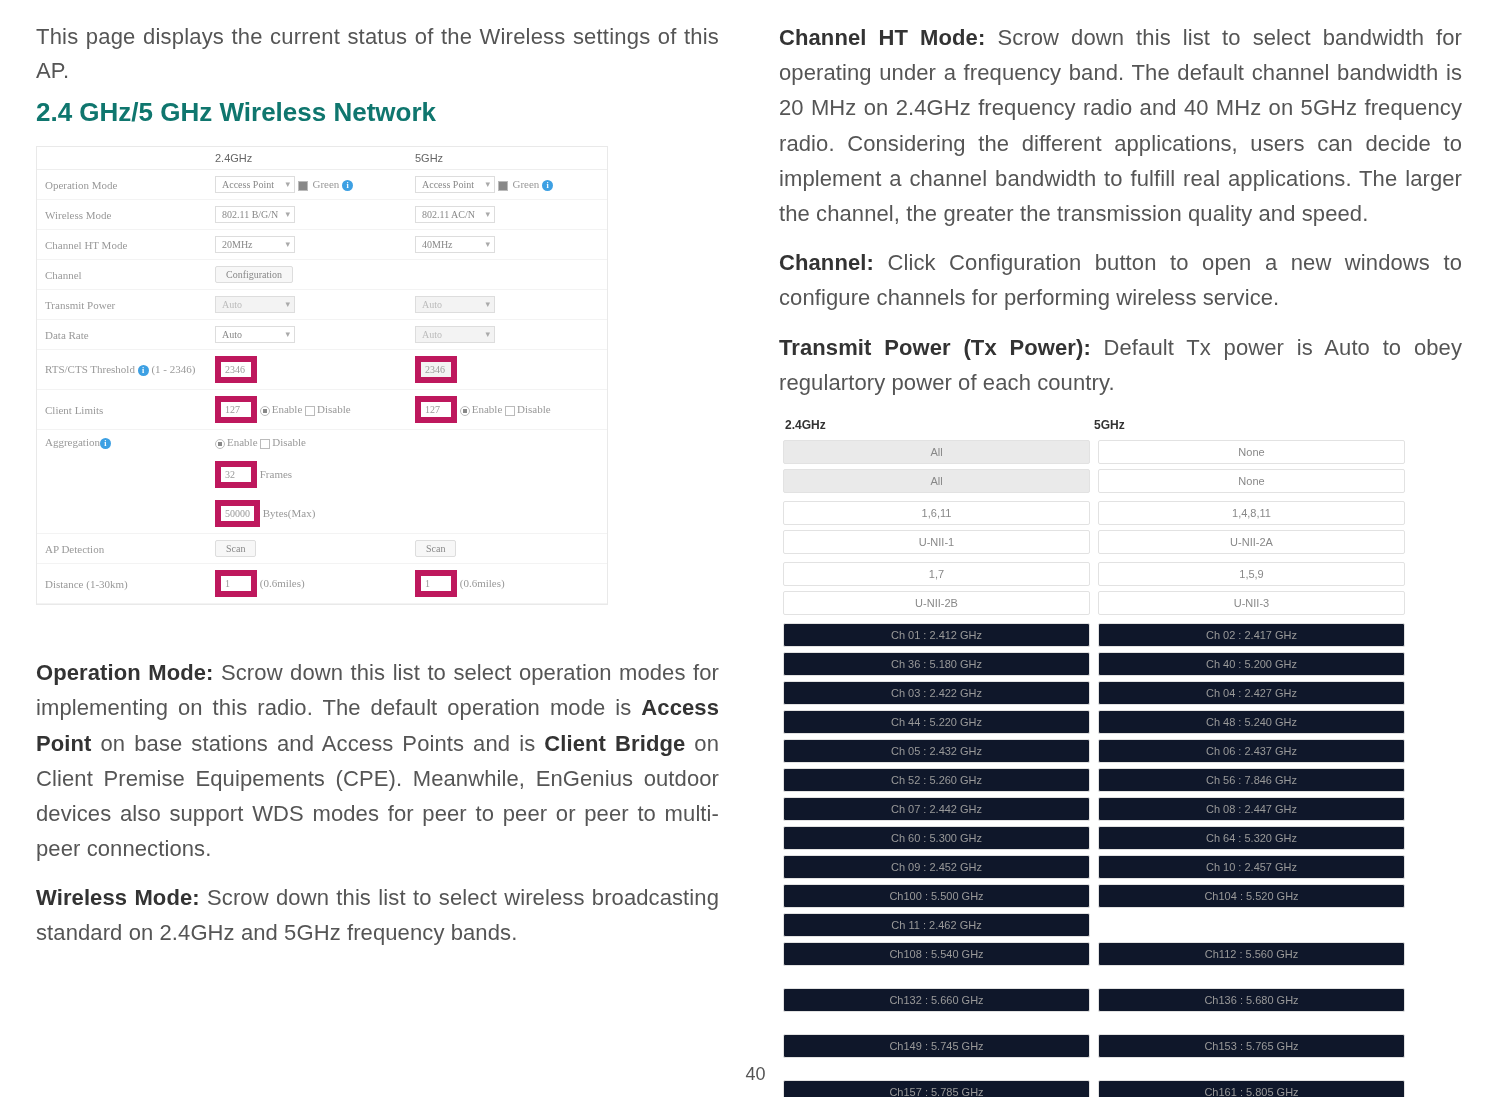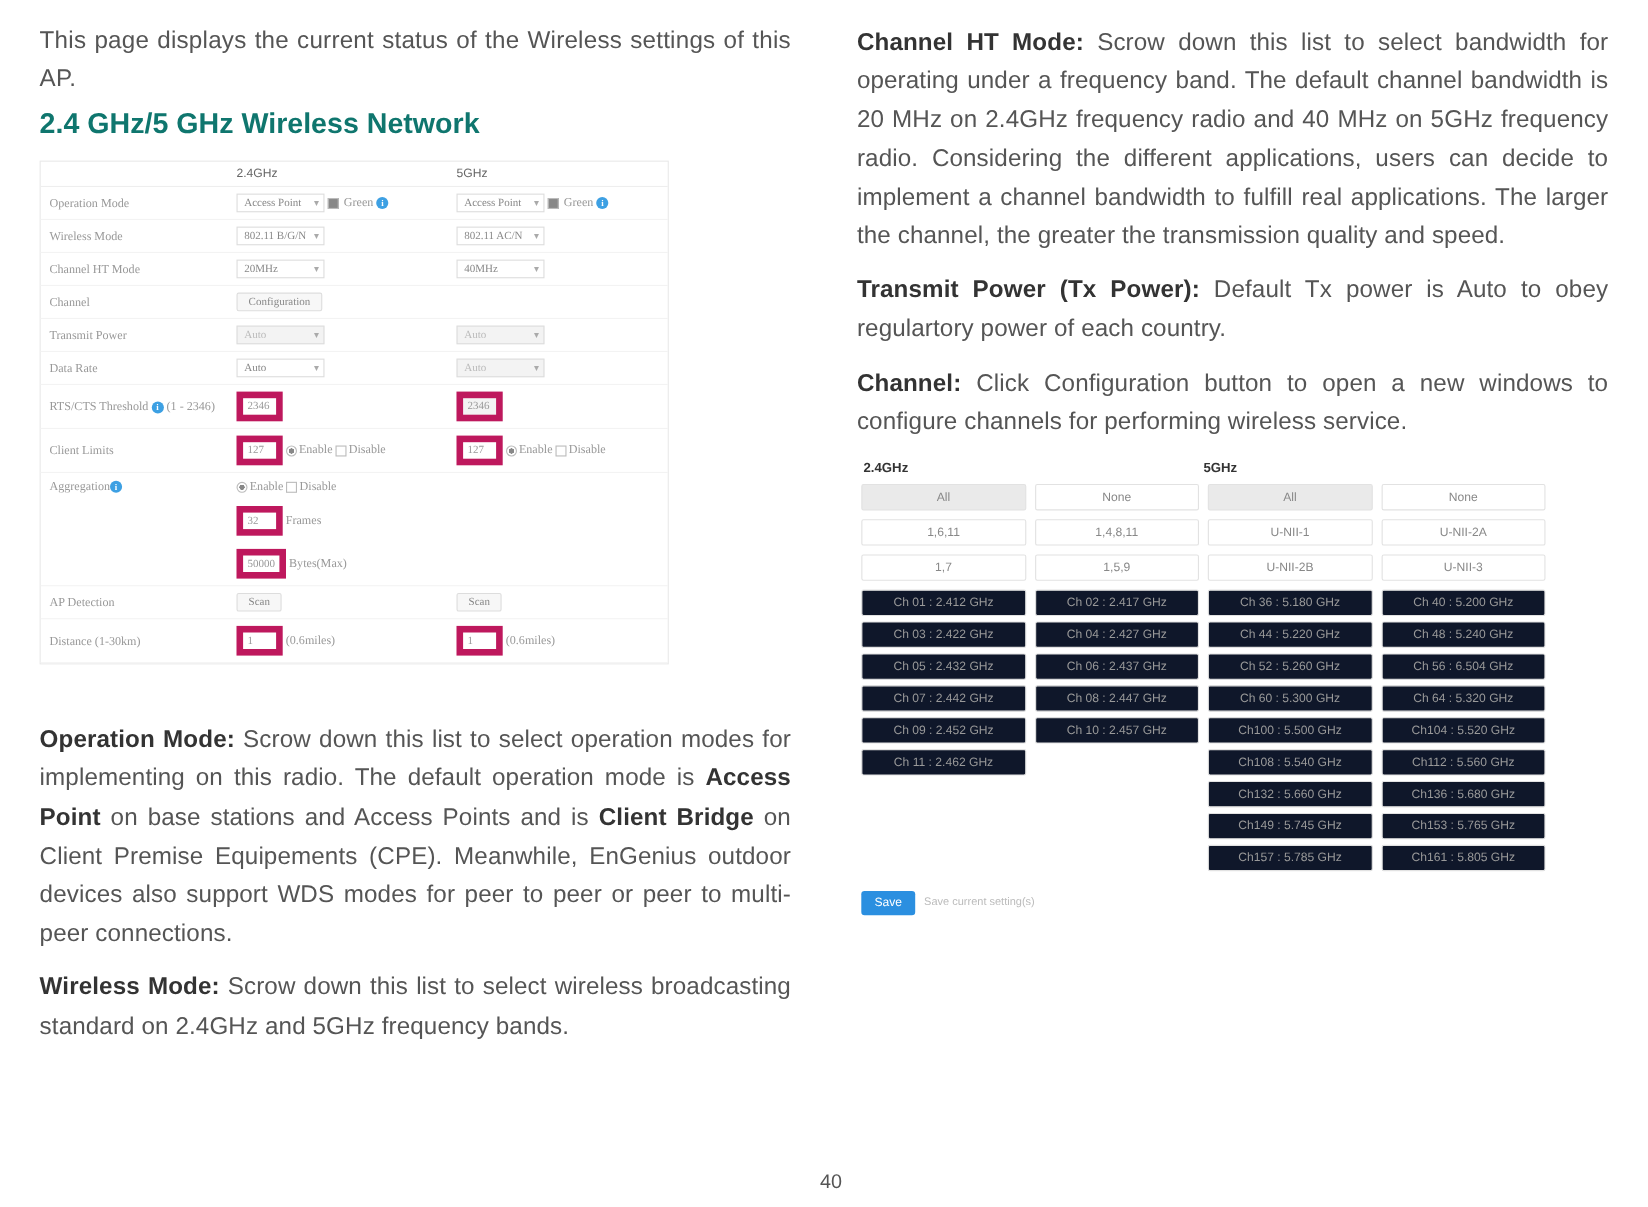--- a/index.html
+++ b/index.html
@@ -117,21 +117,21 @@
     width: 630px;
     font-size: 11px;
   }
   .figure2 .bands {
     display:grid; grid-template-columns: 1fr 1fr;
     font-weight:bold; color:#333; font-size:12px;
     padding: 4px 6px;
   }
   .chgrid {
     display:grid;
-    grid-template-columns: repeat(4, 1fr);
+    grid-template-columns: repeat(2, 1fr);
     gap: 5px 8px;
     padding: 4px;
   }
   .chbtn {
     border:1px solid #e2e2e2; background:#fff; color:#888;
     font-size:11px; padding:5px 0; text-align:center; border-radius:2px;
   }
   .chbtn.sel-on { background:#eaeaea; color:#888; }
   .chbtn.grey { background:#0f172a; color:#999; }
   .chbtn.empty { visibility:hidden; }
@@ -270,24 +270,24 @@
     <p class="para">
       <b>Wireless Mode:</b><span> Scrow down this list to select wireless broadcasting standard on 2.4GHz and 5GHz frequency bands.</span>
     </p>
   </div>
 
   <div class="col">
     <p class="para">
       <b>Channel HT Mode:</b><span> Scrow down this list to select bandwidth for operating under a frequency band. The default channel bandwidth is 20 MHz on 2.4GHz frequency radio and 40 MHz on 5GHz frequency radio. Considering the different applications, users can decide to implement a channel bandwidth to fulfill real applications. The larger the channel, the greater the transmission quality and speed.</span>
     </p>
     <p class="para">
+      <b>Channel:</b><span> Click Configuration button to open a new windows to configure channels for performing wireless service.</span>
+    </p>
+    <p class="para">
       <b>Transmit Power (Tx Power):</b><span> Default Tx power is Auto to obey regulartory power of each country.</span>
-    </p>
-    <p class="para">
-      <b>Channel:</b><span> Click Configuration button to open a new windows to configure channels for performing wireless service.</span>
     </p>
 
     <div class="figure2">
       <div class="bands">
         <div>2.4GHz</div>
         <div>5GHz</div>
       </div>
       <div class="chgrid">
         <div class="chbtn sel-on">All</div>
         <div class="chbtn">None</div>
@@ -312,21 +312,21 @@
           <div class="chbtn grey">Ch 02 : 2.417 GHz</div>
           <div class="chbtn grey">Ch 36 : 5.180 GHz</div>
           <div class="chbtn grey">Ch 40 : 5.200 GHz</div>
           <div class="chbtn grey">Ch 03 : 2.422 GHz</div>
           <div class="chbtn grey">Ch 04 : 2.427 GHz</div>
           <div class="chbtn grey">Ch 44 : 5.220 GHz</div>
           <div class="chbtn grey">Ch 48 : 5.240 GHz</div>
           <div class="chbtn grey">Ch 05 : 2.432 GHz</div>
           <div class="chbtn grey">Ch 06 : 2.437 GHz</div>
           <div class="chbtn grey">Ch 52 : 5.260 GHz</div>
-          <div class="chbtn grey">Ch 56 : 6.504 GHz</div>
+          <div class="chbtn grey">Ch 56 : 7.846 GHz</div>
           <div class="chbtn grey">Ch 07 : 2.442 GHz</div>
           <div class="chbtn grey">Ch 08 : 2.447 GHz</div>
           <div class="chbtn grey">Ch 60 : 5.300 GHz</div>
           <div class="chbtn grey">Ch 64 : 5.320 GHz</div>
           <div class="chbtn grey">Ch 09 : 2.452 GHz</div>
           <div class="chbtn grey">Ch 10 : 2.457 GHz</div>
           <div class="chbtn grey">Ch100 : 5.500 GHz</div>
           <div class="chbtn grey">Ch104 : 5.520 GHz</div>
           <div class="chbtn grey">Ch 11 : 2.462 GHz</div>
           <div class="chbtn empty"></div>

